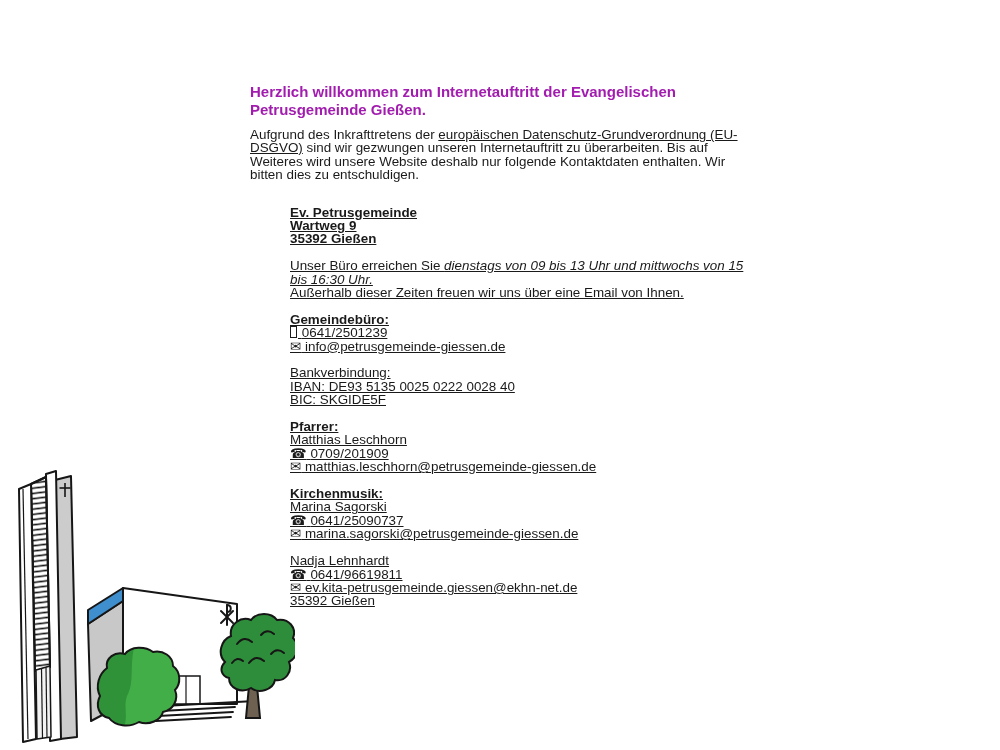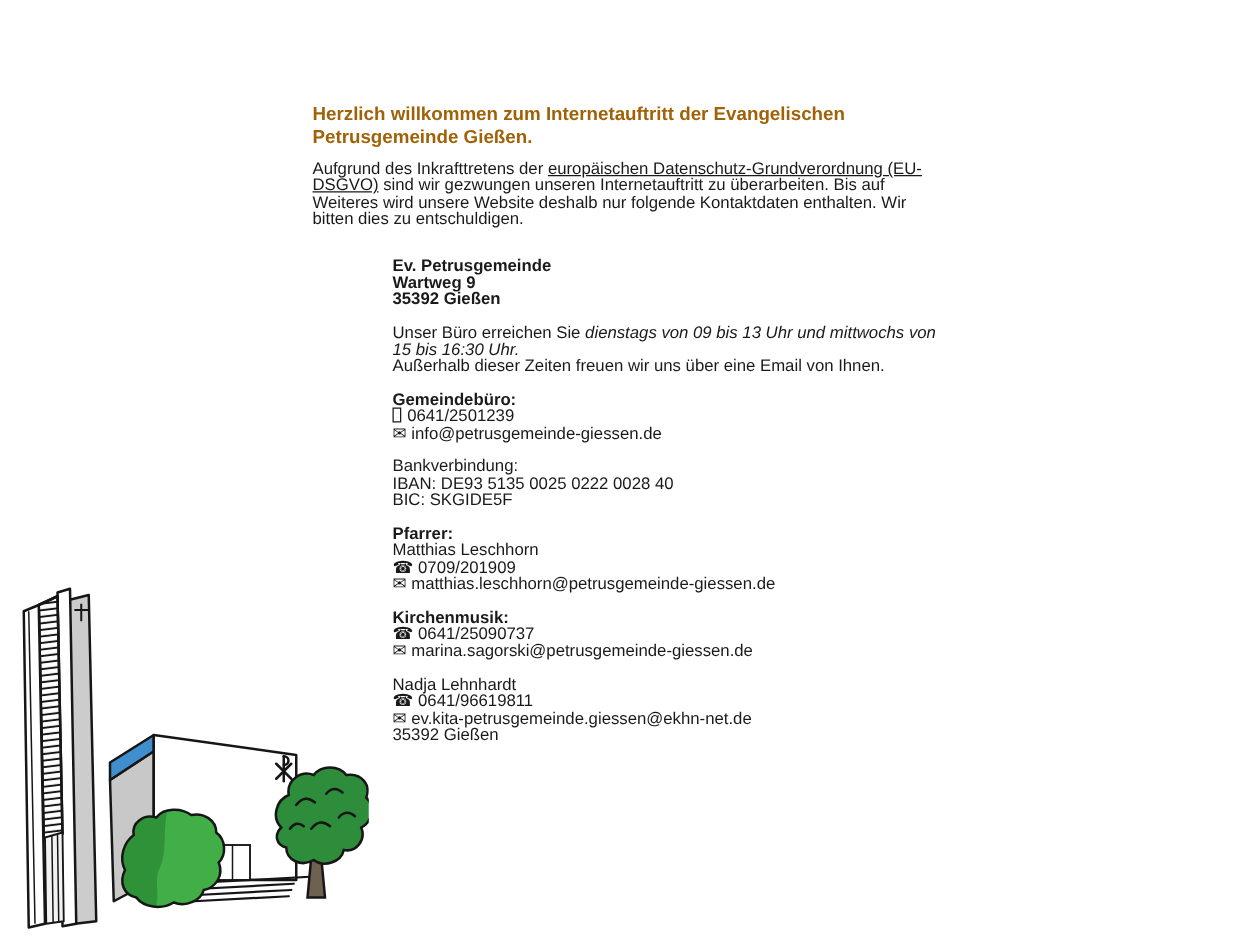--- a/index.html
+++ b/index.html
@@ -1,24 +1,24 @@
 <!DOCTYPE html>
 <html><head>
 <meta charset="utf-8">
 <style>
   html, body { margin:0; padding:0; background:#ffffff; }
   body {
     width:1000px; height:750px; position:relative; overflow:hidden;
     font-family:"Liberation Sans", sans-serif; color:#1a1a1a;
   }
   .content { position:absolute; left:250px; top:83px; width:502px; font-size:13.4px; line-height:13.4px; }
-  .page-title { font-size:15px; line-height:18px; font-weight:bold; margin:0 0 9px 0; color:#a16207; }
+  .page-title { font-size:15px; line-height:18px; font-weight:bold; margin:0 0 9px 0; color:#a21caf; }
   .intro { margin:0 0 24px 0; }
   .dsgvo-link { color:inherit; text-decoration:underline; cursor:pointer; }
-  .indent { margin-left:64px; }
+  .indent { margin-left:40px;text-decoration:underline; }
   .block { margin:0 0 13.4px 0; }
   .block:last-child { margin-bottom:0; }
   .bold { font-weight:bold; }
   .italic { font-style:italic; }
   .icon { display:inline; }
   .tofu {
     display:inline-block; width:7px; height:12px; box-sizing:border-box;
     border:1px solid #1a1a1a; vertical-align:-1px; margin-right:1px;
   }
   .illustration { position:absolute; left:5px; top:458px; width:290px; height:290px; }
@@ -71,20 +71,21 @@
         <span>0709/201909</span>
       </div>
       <div>
         <span class="icon">✉</span>
         <span>matthias.leschhorn@petrusgemeinde-giessen.de</span>
       </div>
     </div>
 
     <div class="block">
       <div class="bold">Kirchenmusik:</div>
+      <div>Marina Sagorski</div>
       <div>
         <span class="icon">☎</span>
         <span>0641/25090737</span>
       </div>
       <div>
         <span class="icon">✉</span>
         <span>marina.sagorski@petrusgemeinde-giessen.de</span>
       </div>
     </div>
 

